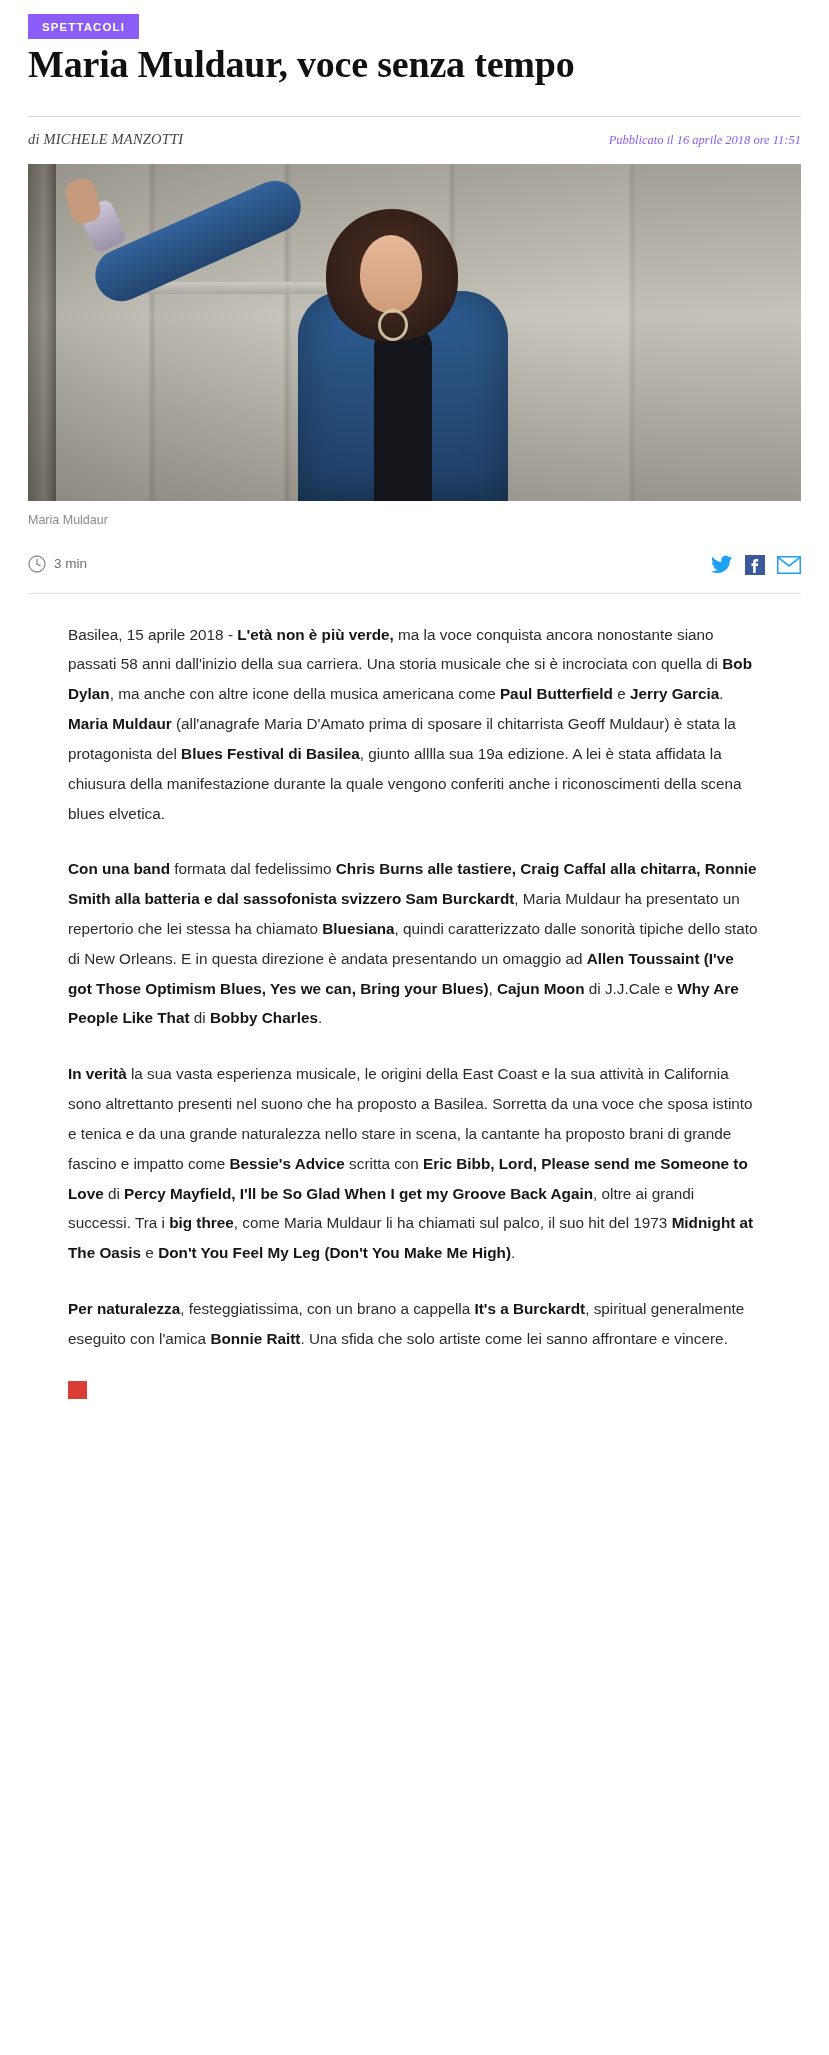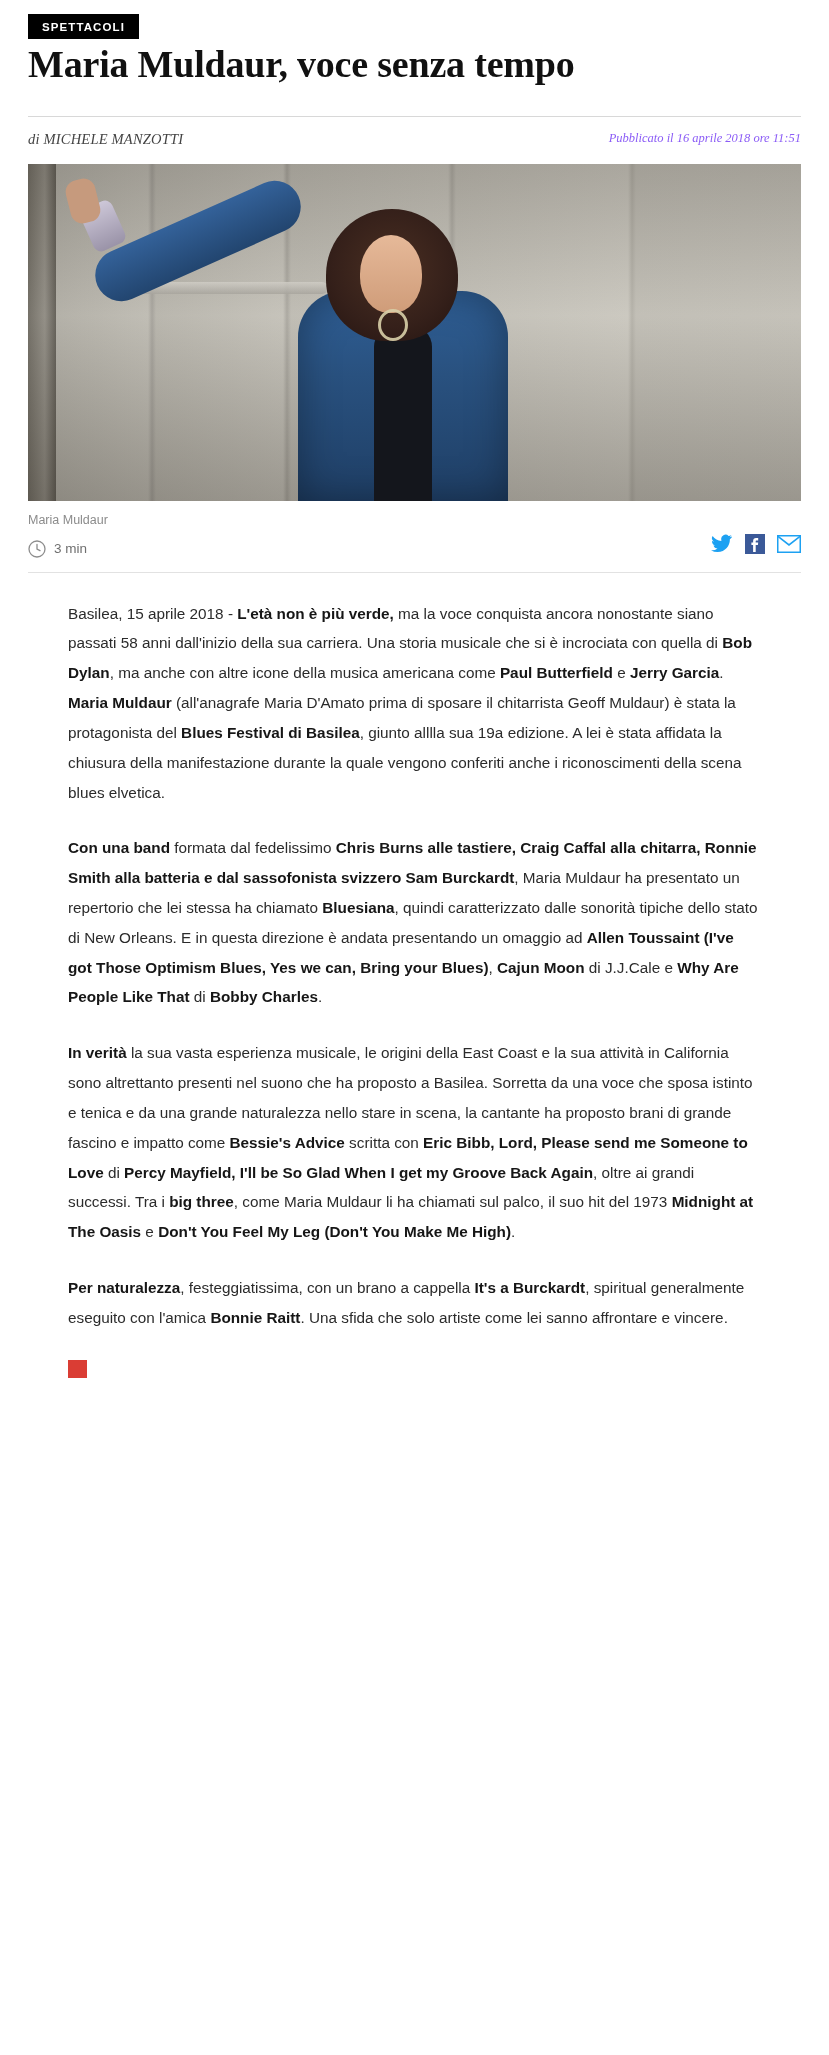--- a/index.html
+++ b/index.html
@@ -14,21 +14,21 @@
     color: #222222;
     -webkit-font-smoothing: antialiased;
   }
   .page {
     width: 829px;
     box-sizing: border-box;
     padding: 0 28px;
   }
   .category-badge {
     display: inline-block;
-    background: #000000;
+    background: #8b5cf6;
     color: #ffffff;
     font-size: 11.5px;
     font-weight: bold;
     letter-spacing: 1.1px;
     padding: 7px 14px 6px 14px;
     margin-top: 14px;
   }
   h1.headline {
     font-family: "Liberation Serif", serif;
     font-size: 38px;
@@ -47,21 +47,21 @@
     margin: 16px 0 0 0;
     max-width: 760px;
   }
   .byline-rule {
     border: 0;
     border-top: 1px solid #d8d8d8;
     margin: 30px 0 0 0;
   }
   .byline-row {
     display: flex;
-    align-items: flex-start;
+    align-items: flex-end;
     justify-content: space-between;
     padding: 14px 0 12px 0;
   }
   .byline-author {
     font-family: "Liberation Serif", serif;
     font-style: italic;
     font-size: 14.5px;
     color: #444444;
     letter-spacing: 0.2px;
   }
@@ -190,23 +190,23 @@
     border-radius: 50%;
     opacity: 0.9;
   }
   .caption {
     font-size: 12.5px;
     color: #8b8b8b;
     margin: 12px 0 0 0;
   }
   .meta-bar {
     display: flex;
-    align-items: flex-end;
+    align-items: flex-start;
     justify-content: space-between;
-    margin-top: 7px;
+    margin-top: 28px;
     padding-bottom: 14px;
     border-bottom: 1px solid #e2e2e2;
   }
   .read-time {
     display: flex;
     align-items: center;
     gap: 8px;
     font-size: 13.5px;
     color: #6f6f6f;
   }

